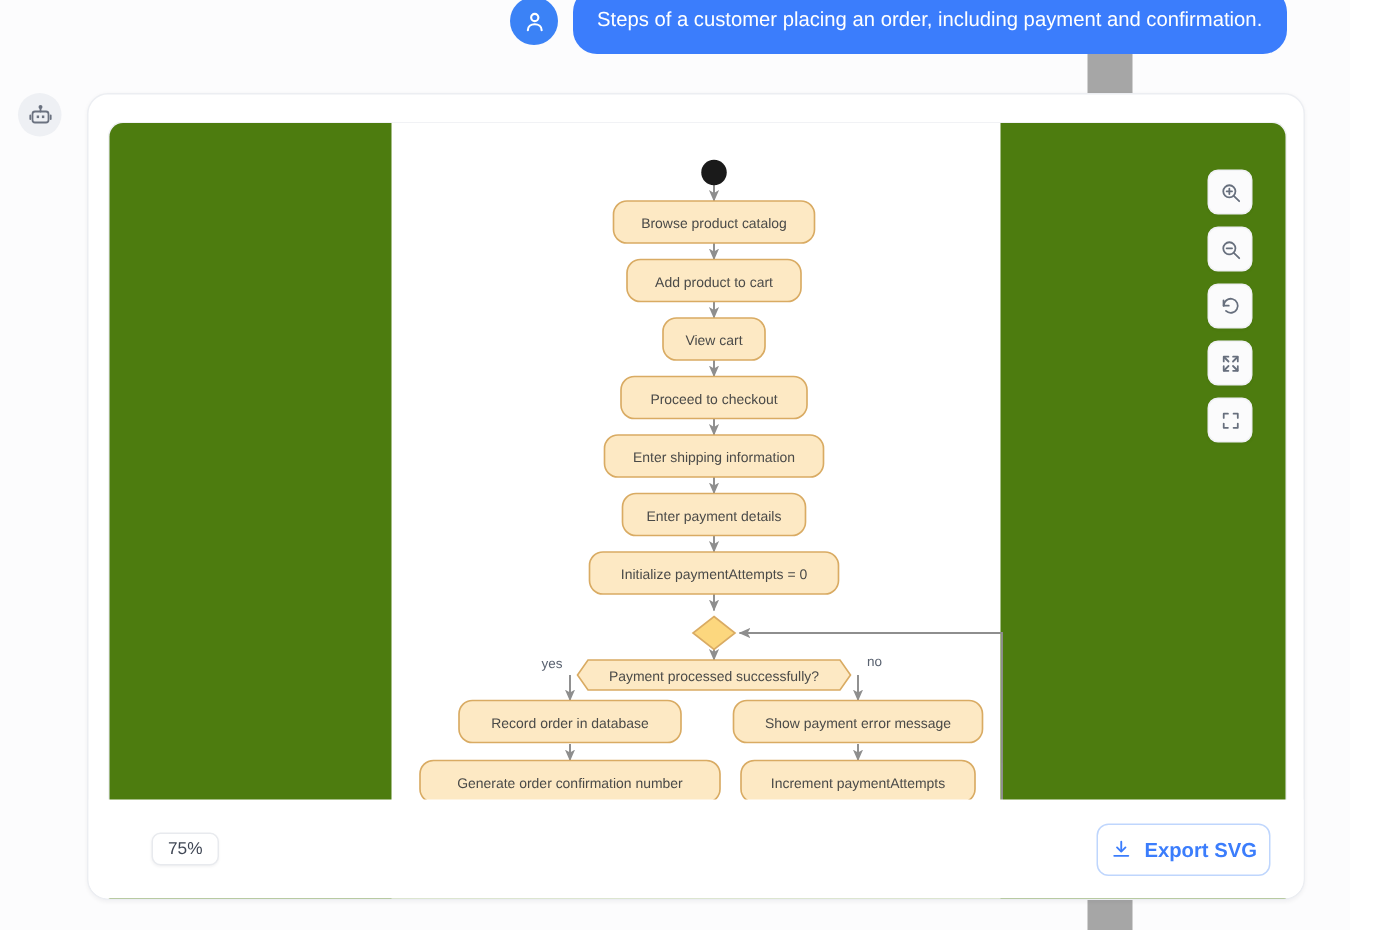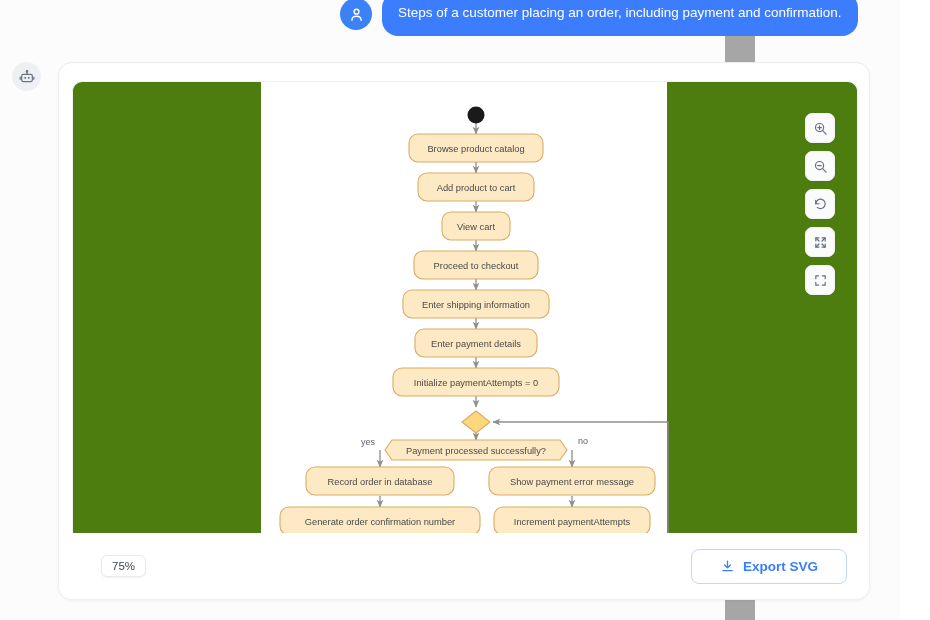--- a/index.html
+++ b/index.html
@@ -106,21 +106,21 @@
     position: absolute; left: 0; bottom: 0;
     width: 812px; height: 66px; background: #fff;
     display: flex; align-items: center; justify-content: flex-end;
     padding-right: 24px;
   }
   .export-btn {
     display: flex; align-items: center; gap: 8px;
     border: 1px solid #bfd6fd; border-radius: 8px;
     background: #fff; color: #3b7dfc;
     font-size: 13.5px; font-weight: bold;
-    padding: 9px 28px; cursor: pointer;
+    padding: 9px 8px; cursor: pointer;
   }
   .export-btn svg { width: 15px; height: 15px; }
 
   
   .vp-pill {
     position: absolute; left: 18px; bottom: 30px;
     width: 215px; height: 56px;
     background: #fff; border-radius: 28px;
     box-shadow: 0 2px 10px rgba(16,24,40,.13);
     display: flex; align-items: center; gap: 9px;

